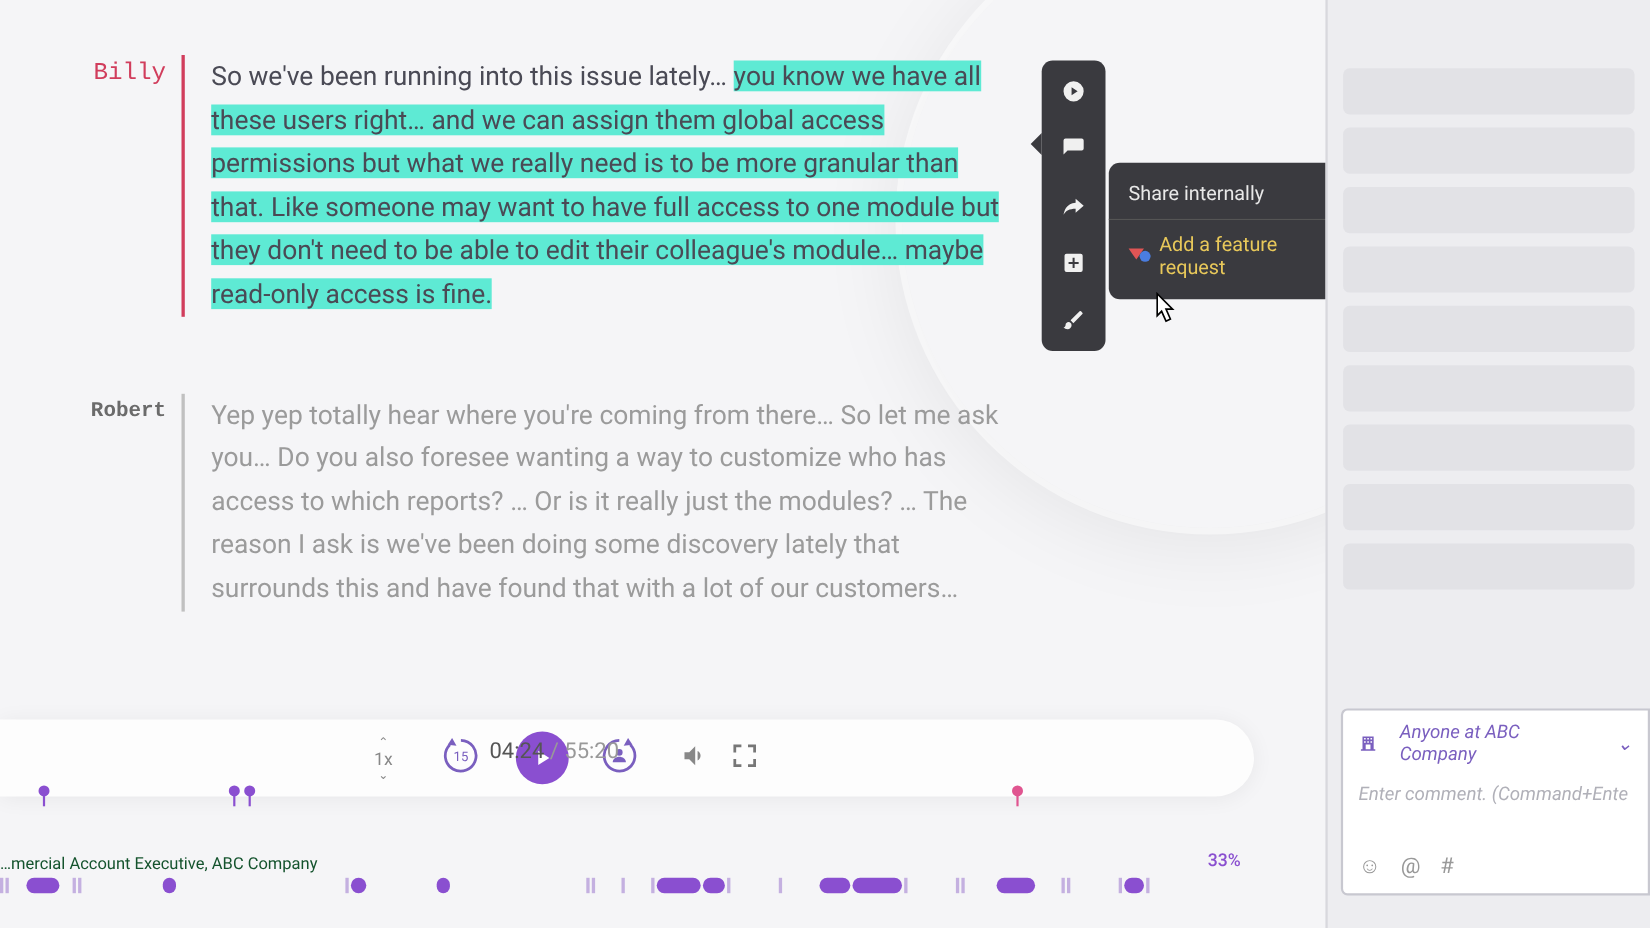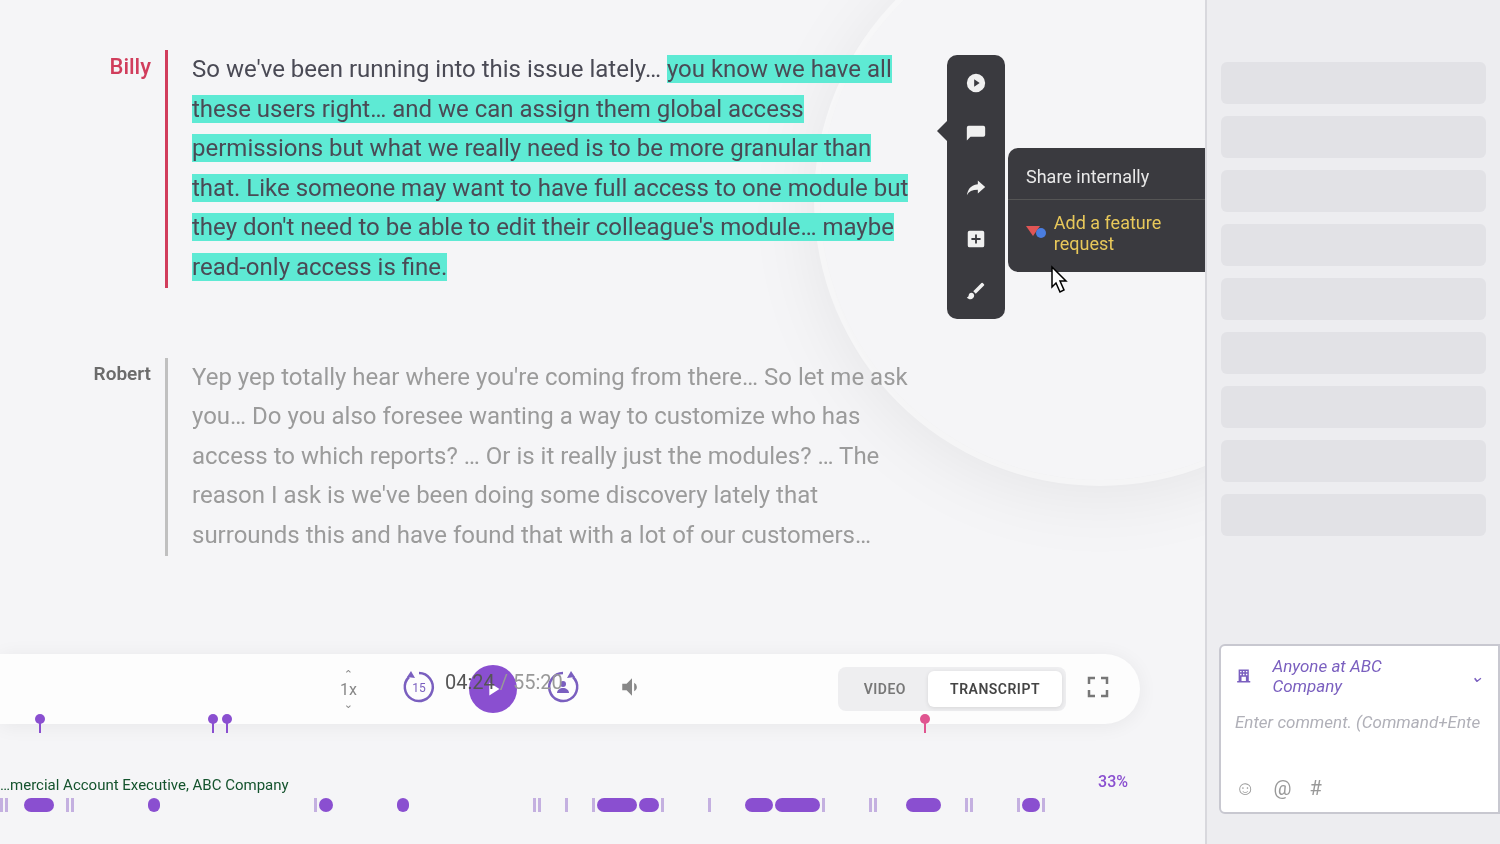--- a/index.html
+++ b/index.html
@@ -22,20 +22,21 @@
 .transcript-block {
   display: flex;
   margin-bottom: 70px;
 }
 
 .speaker-col {
   width: 165px;
   text-align: right;
   padding-right: 14px;
   padding-top: 4px;
+  font-family: Liberation Mono, monospace;
 }
 
 .speaker-name {
   font-size: 22px;
   font-weight: 500;
 }
 
 .speaker-billy { color: #d13d5c; }
 .speaker-robert { color: #6b6b6b; font-size: 19px; font-weight: 600; }
 
@@ -479,24 +480,20 @@
         <path fill="none" stroke="#7a5fbf" stroke-width="2.5" d="M20 6a14 14 0 1010 4"></path>
         <path fill="#7a5fbf" d="M28 4l4 6-8 1z"></path>
         <circle cx="20" cy="17" r="3" fill="#7a5fbf"></circle>
         <path fill="#7a5fbf" d="M14 26c0-3 3-5 6-5s6 2 6 5z"></path>
       </svg>
   </div>
   <div class="volume-btn">
     <svg width="26" height="26" viewBox="0 0 24 24" fill="#888">
         <path d="M3 9v6h4l5 5V4L7 9H3zm13.5 3A4.5 4.5 0 0014 7.97v8.05c1.48-.73 2.5-2.25 2.5-4.02z"></path>
       </svg>
-  </div>
-  <div class="view-toggle">
-    <div class="view-toggle-item">VIDEO</div>
-    <div class="view-toggle-item active">TRANSCRIPT</div>
   </div>
   <div class="fullscreen-btn">
     <svg width="24" height="24" viewBox="0 0 24 24" fill="none" stroke="#777" stroke-width="2.5">
         <path d="M3 9V3h6M21 9V3h-6M3 15v6h6M21 15v6h-6"></path>
       </svg>
   </div>
 </div>
 
 <div class="time-display">
   <span>04:24</span><span class="total"> / <span>55:20</span></span>

